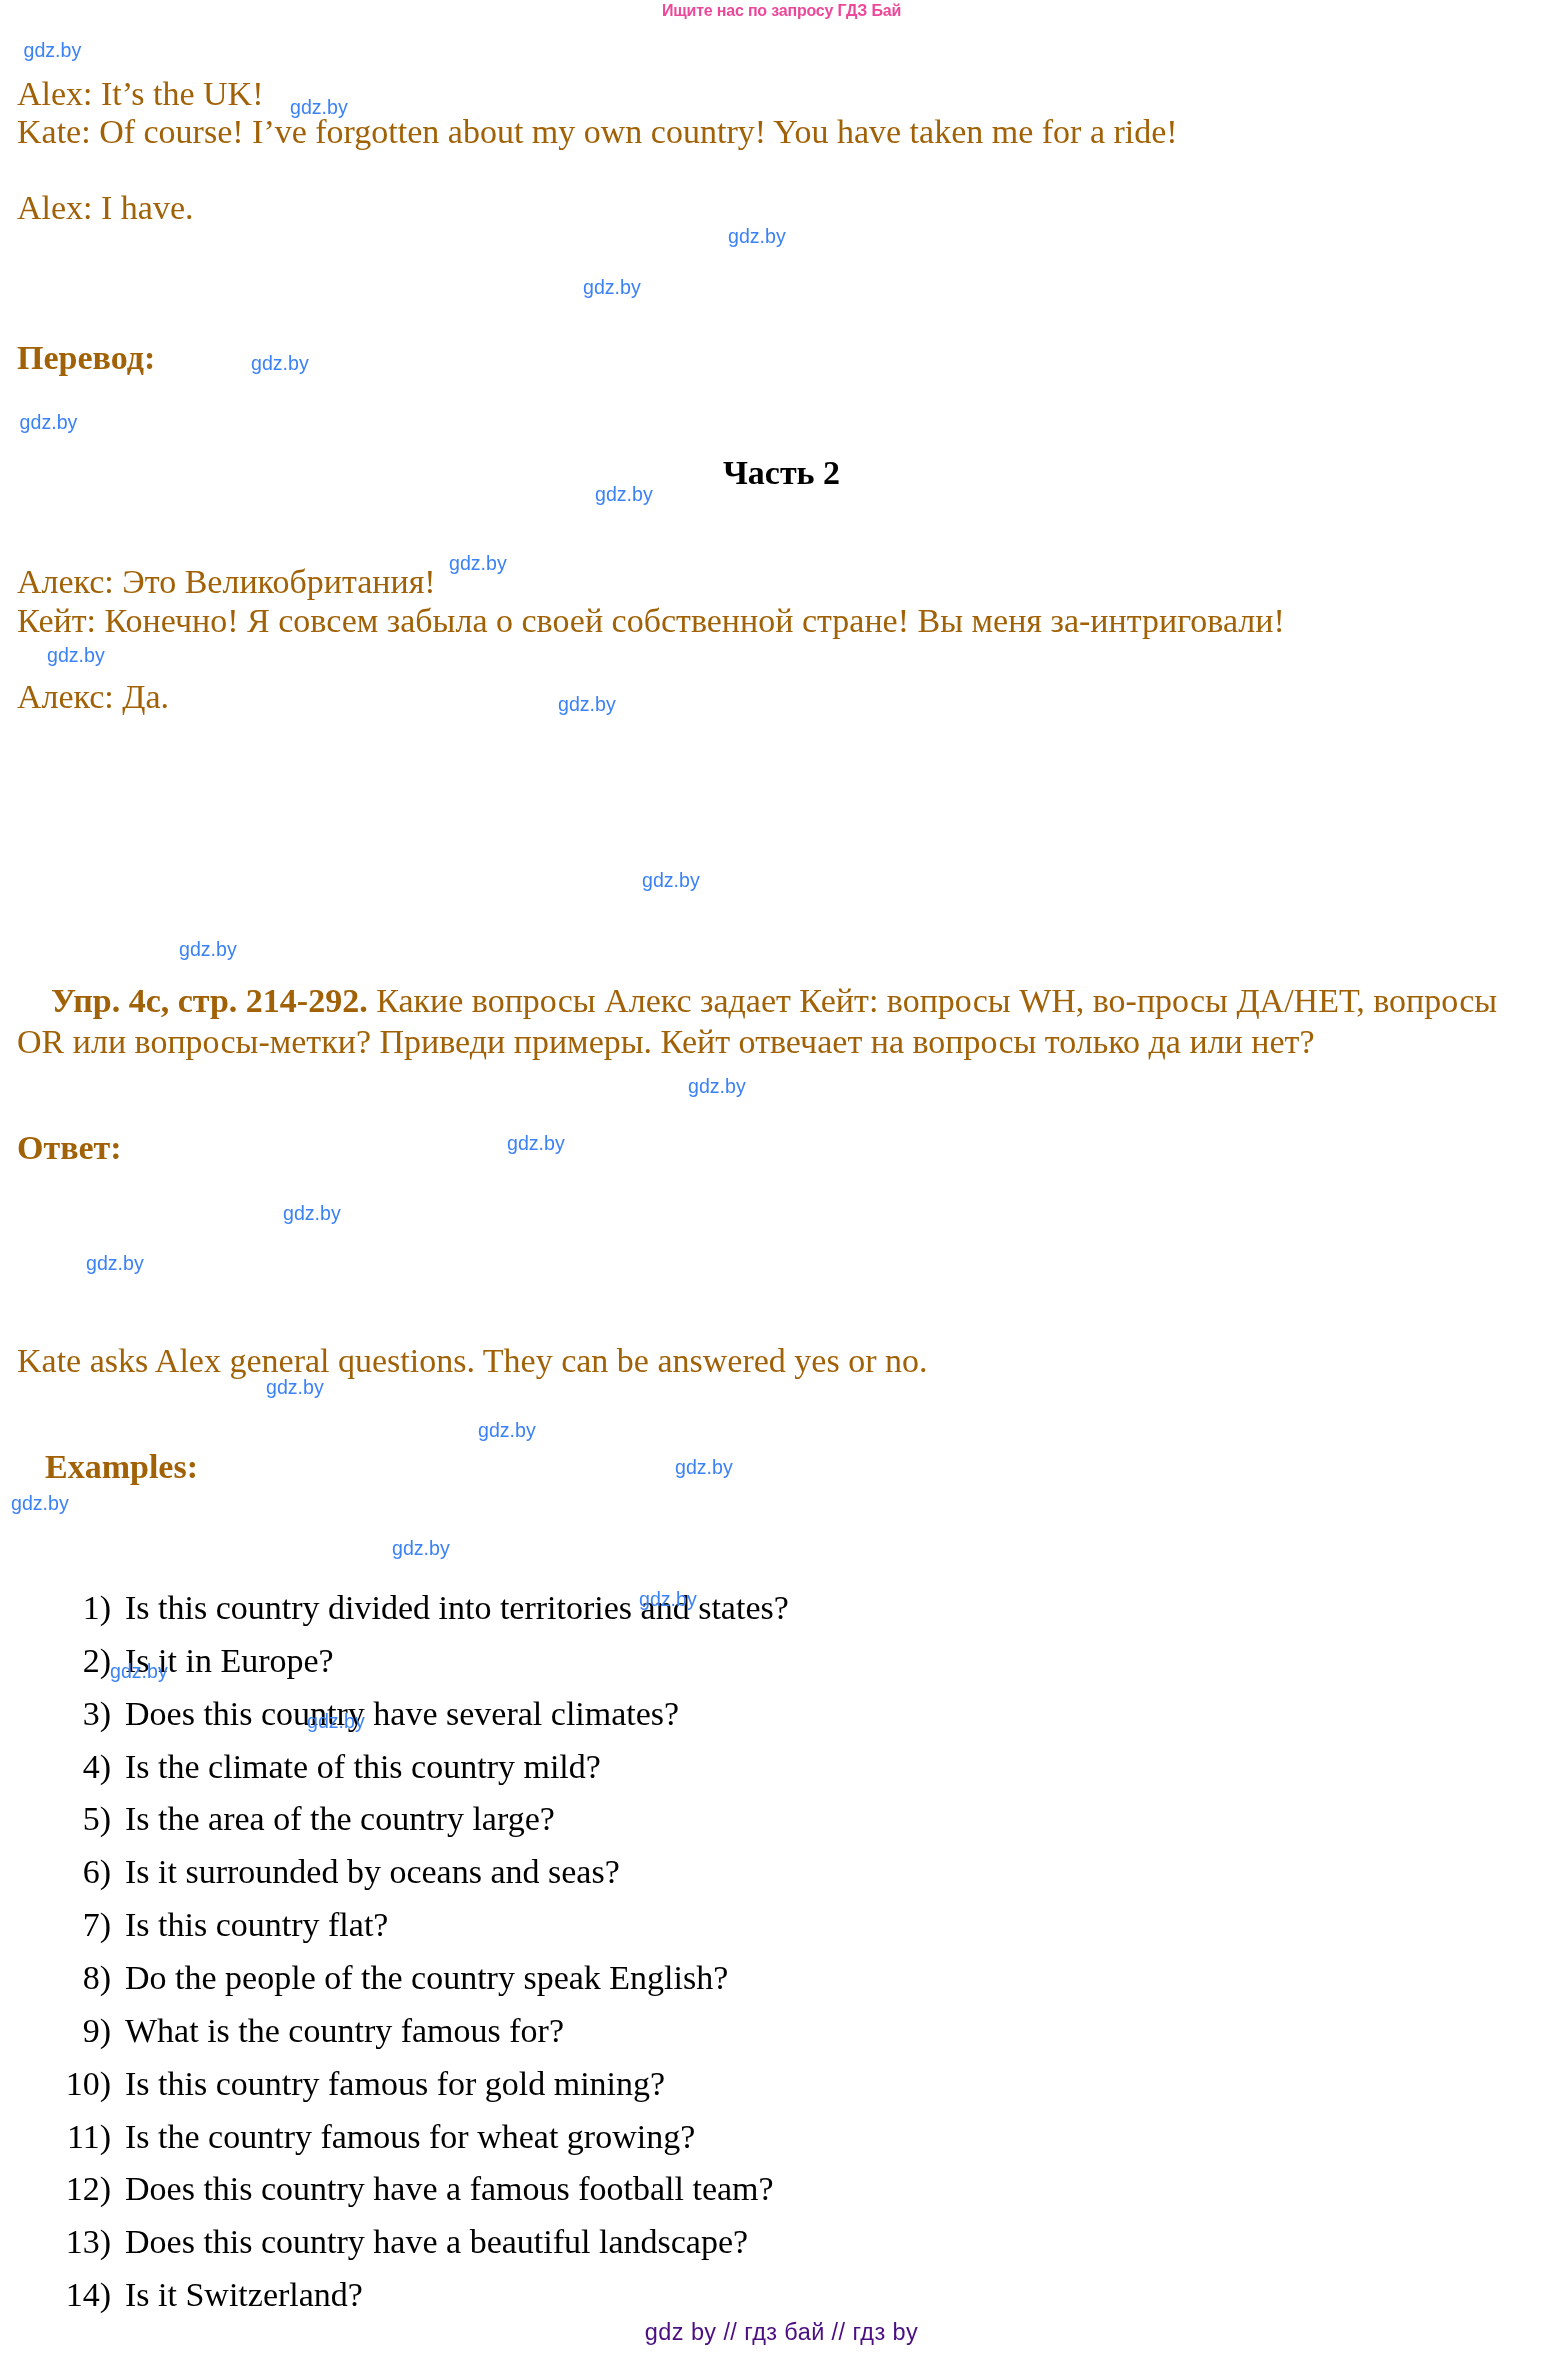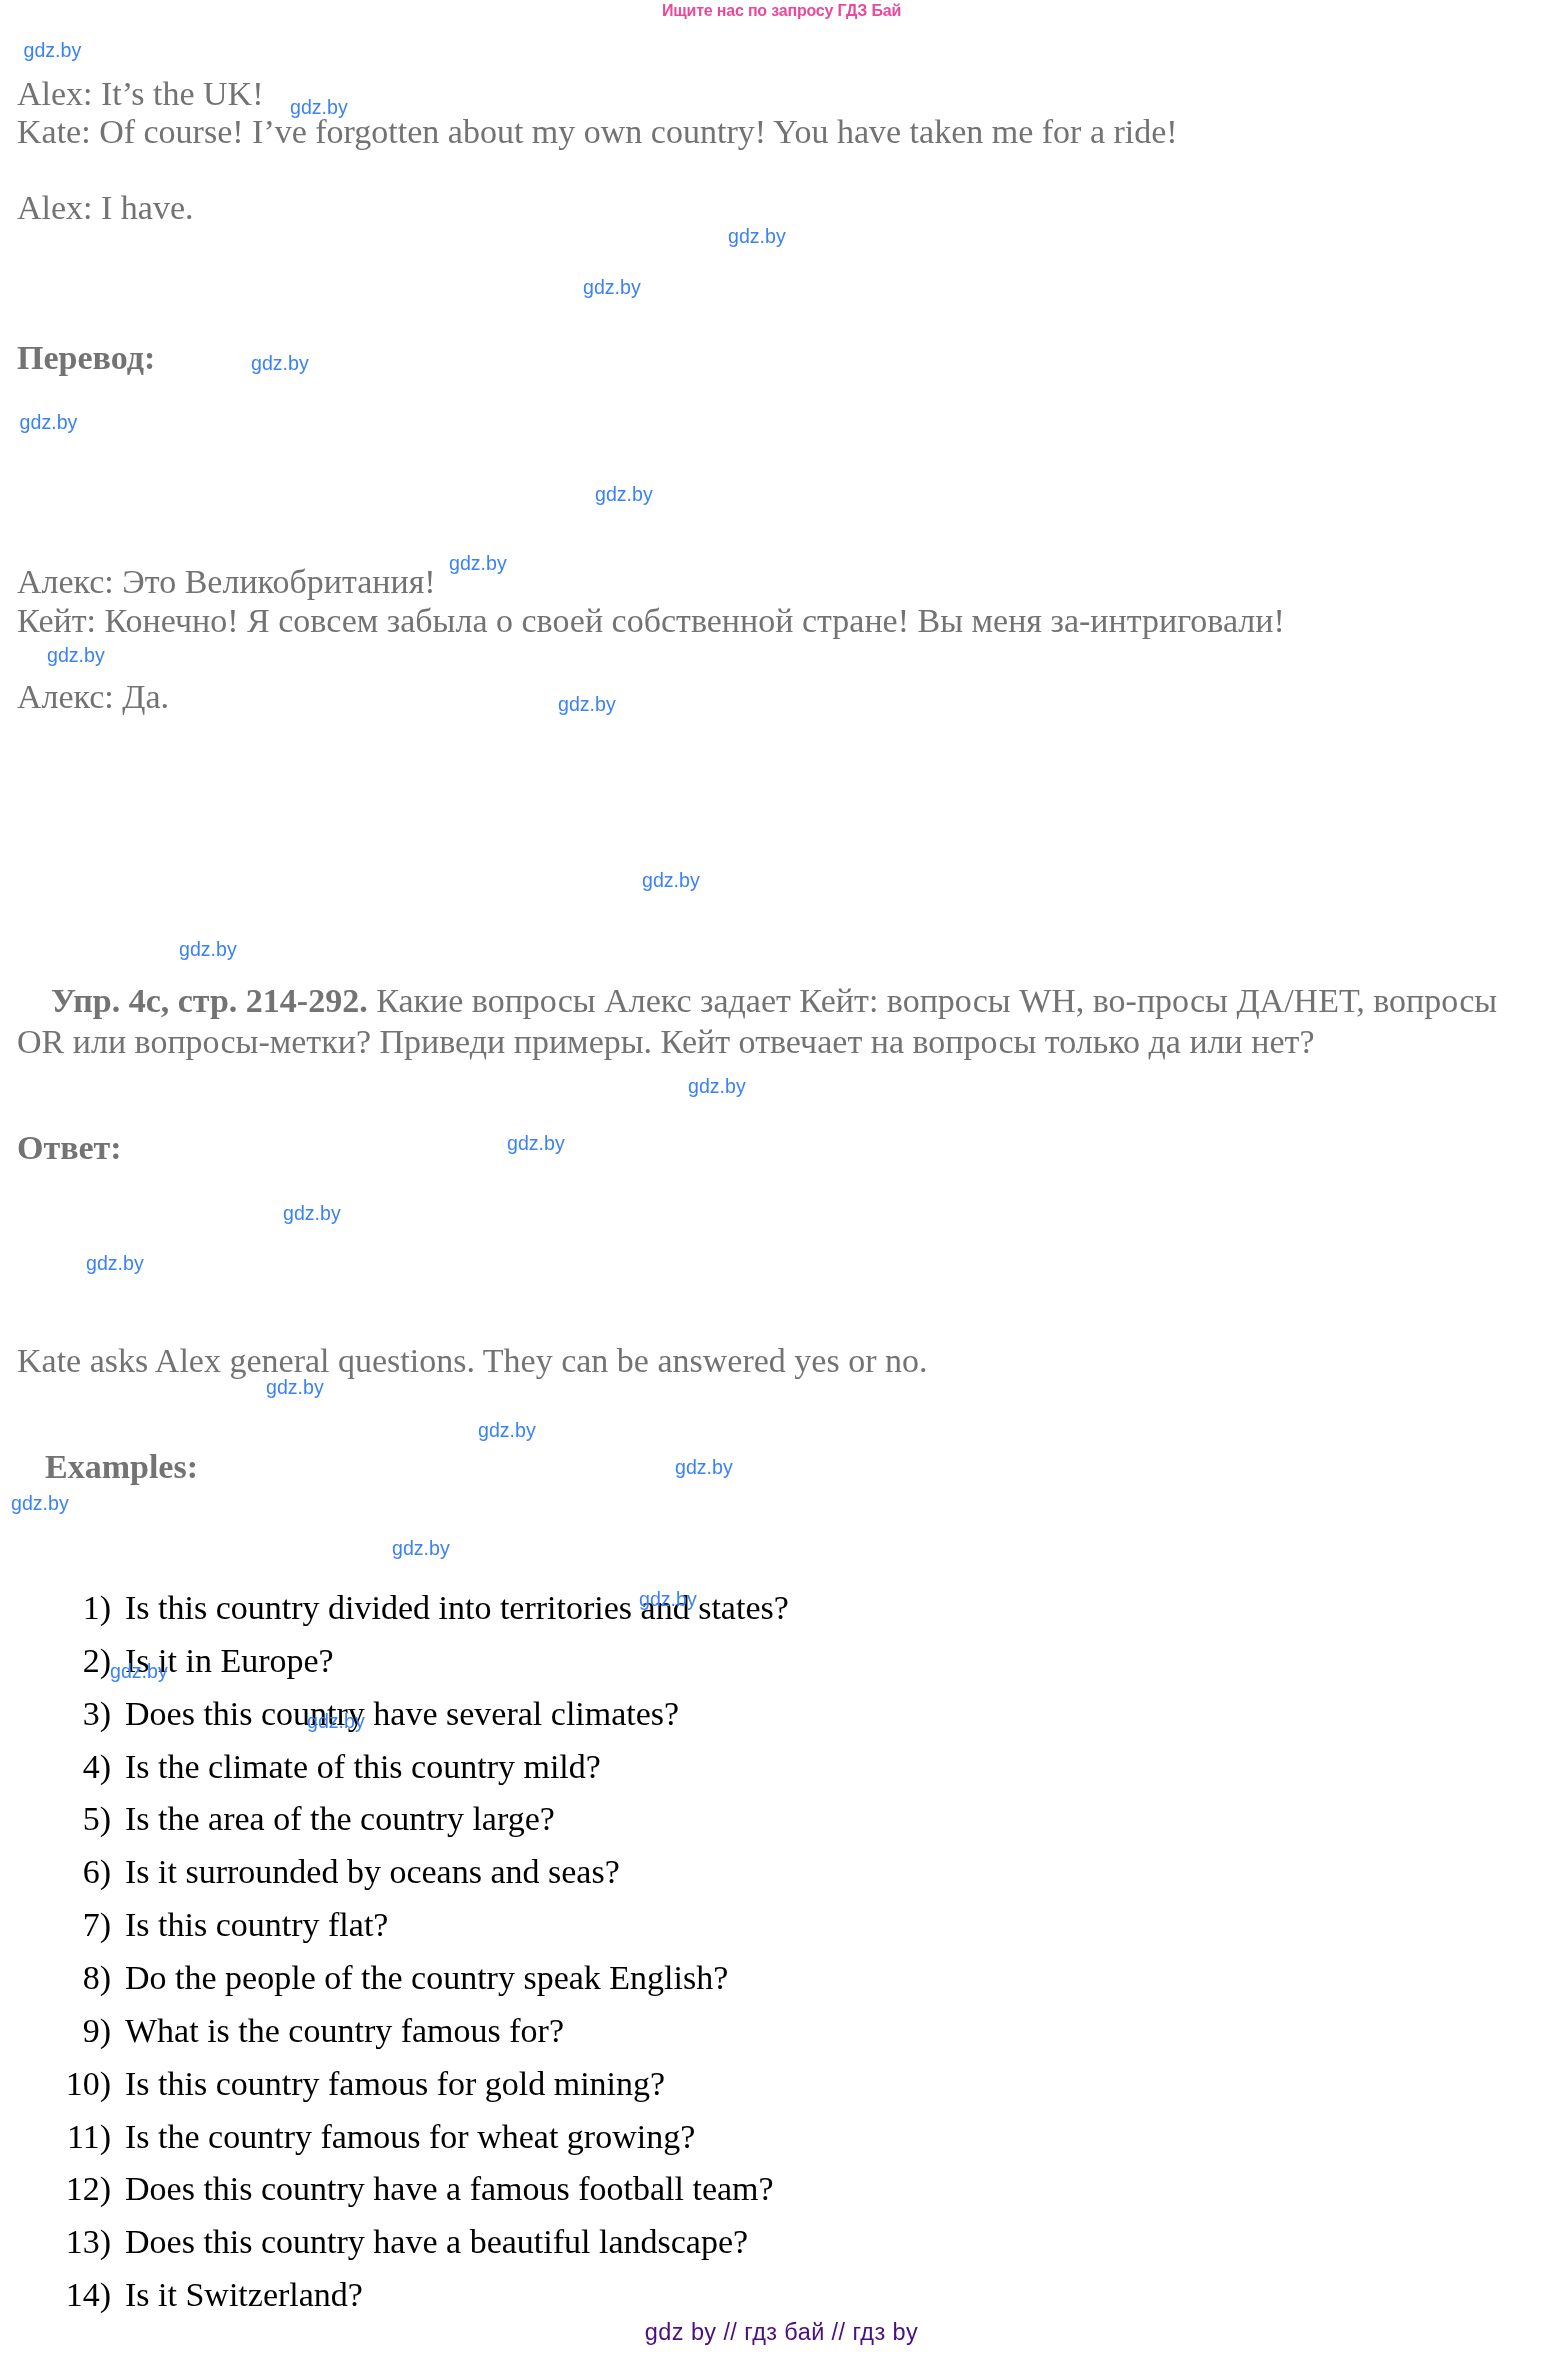--- a/index.html
+++ b/index.html
@@ -40,21 +40,21 @@
     color: #3b82f6;
     white-space: nowrap;
     line-height: 1;
   }
 
   
   .blk {
     position: absolute;
     font-size: 34px;
     line-height: 1.20;
-    color: #737373;
+    color: #a16207;
     white-space: pre-wrap;
   }
   .blk.bold { font-weight: 700; }
   .lead { font-weight: 700; }
 
   .centered-head {
     position: absolute;
     width: 1563px;
     left: 0;
     text-align: center;
@@ -105,20 +105,21 @@
   <div class="promo">Ищите нас по запросу ГДЗ Бай</div>
 
   <div class="blk" style="left:17px; top:74px; width:1527px;">Alex: It’s the UK!</div>
 
   <div class="blk" style="left:17px; top:112px; width:1527px;">Kate: Of course! I’ve forgotten about my own country! You have taken me for a ride!</div>
 
   <div class="blk" style="left:17px; top:188px; width:1527px;">Alex: I have.</div>
 
   <div class="blk bold" style="left:17px; top:338px;">Перевод:</div>
 
+  <div class="centered-head" style="top:454px;">Часть 2</div>
 
   <div class="blk" style="left:17px; top:562px; width:1527px;">Алекс: Это Великобритания!</div>
 
   <div class="blk" style="left:17px; top:601px; width:1527px;">Кейт: Конечно! Я совсем забыла о своей собственной стране! Вы меня за-интриговали!</div>
 
   <div class="blk" style="left:17px; top:677px; width:1527px;">Алекс: Да.</div>
 
   <div class="blk" style="left:17px; top:940px; width:1527px;">
     <span class="lead">Упр. 4c, стр. 214-292.</span><span> </span><span>Какие вопросы Алекс задает Кейт: вопросы WH, во-просы ДА/НЕТ, вопросы OR или вопросы-метки? Приведи примеры. Кейт отвечает на вопросы только да или нет?</span>
   </div>

